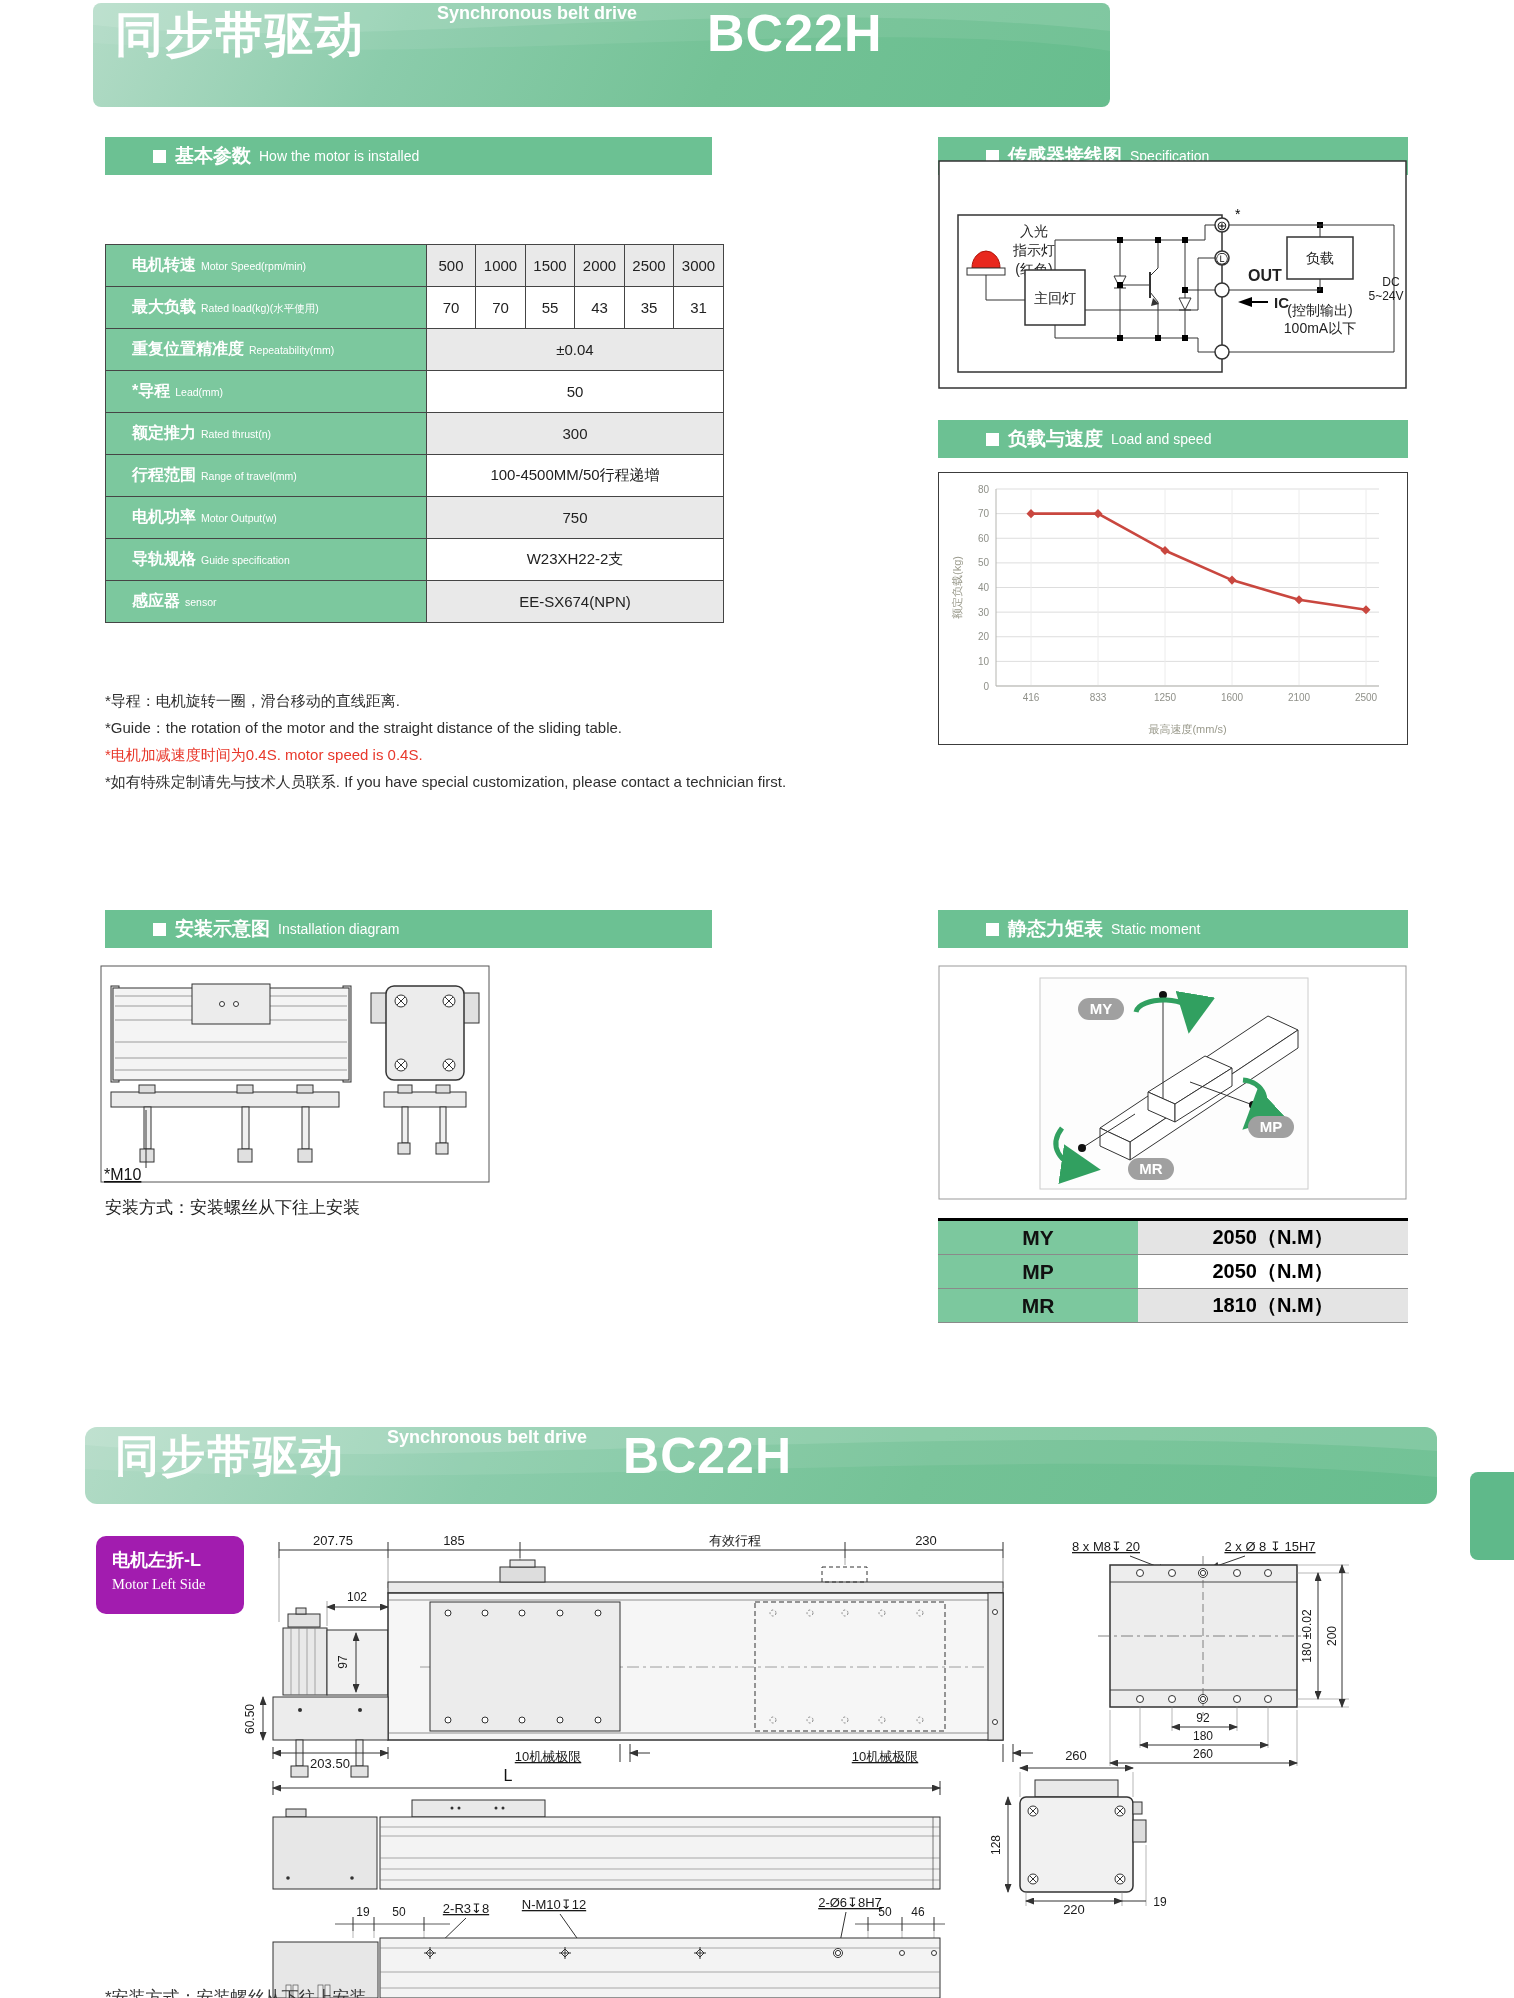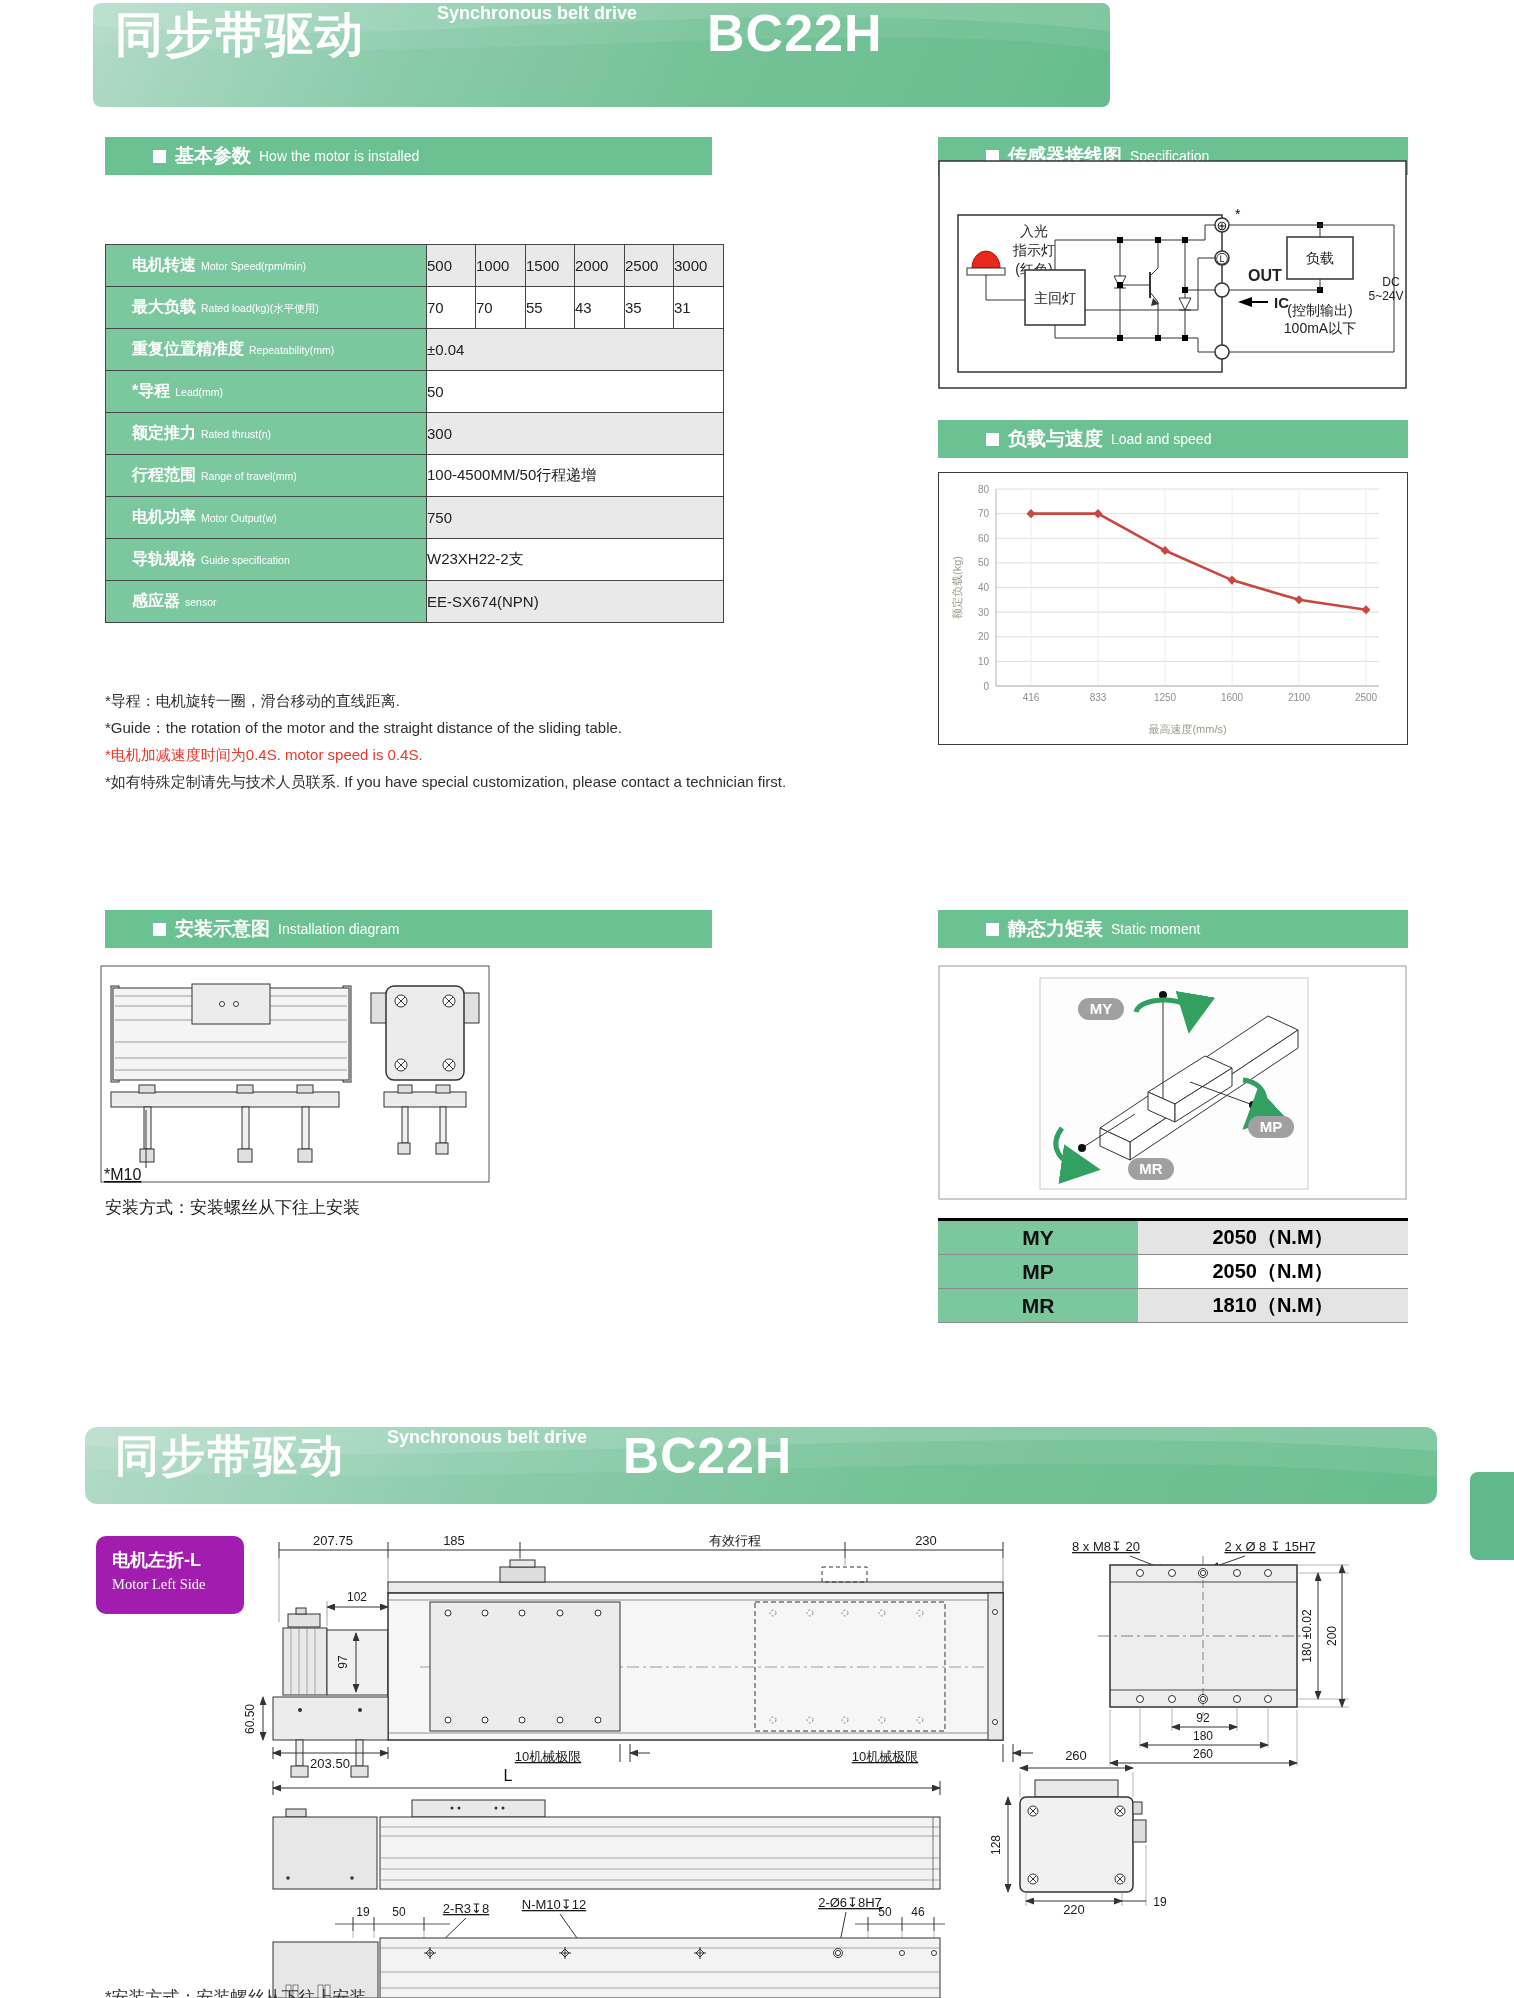--- a/index.html
+++ b/index.html
@@ -19,21 +19,21 @@
   .bar{position:absolute;height:38px;background:#6cc193;display:flex;align-items:center;color:#fff;padding-left:48px;box-sizing:border-box;}
   .bar .sq{width:13px;height:13px;background:#fff;display:inline-block;margin-right:9px;}
   .bar .b-cn{font-size:19px;font-weight:bold;margin-right:8px;white-space:nowrap;}
   .bar .b-en{font-size:14px;white-space:nowrap;}
   
   .spec-table{border-collapse:collapse;table-layout:fixed;width:618px;}
   .spec-table td{border:1px solid #454545;height:41px;padding:0;overflow:hidden;}
   .spec-table td.lbl{background:#7cc89e;color:#fff;padding-left:26px;}
   .spec-table .cn{font-size:16px;font-weight:bold;}
   .spec-table .en{font-size:10.5px;margin-left:5px;}
-  .spec-table td.val{text-align:left;font-size:15px;color:#222;background:#fff;}
+  .spec-table td.val{text-align:center;font-size:15px;color:#222;background:#fff;}
   .spec-table tr:nth-child(odd) td.val{background:#e9e9e9;}
   
   .note{position:absolute;left:105px;font-size:15px;color:#2f2f2f;white-space:nowrap;}
   .note.red{color:#e8382b;}
   
   .framed{position:absolute;background:#fff;border:1.5px solid #3c3c3c;box-sizing:border-box;}
   
   .mom-table{border-collapse:collapse;table-layout:fixed;width:470px;border-top:3px solid #000;}
   .mom-table td{height:33px;border-bottom:1px solid #8a8a8a;padding:0;text-align:center;}
   .mom-table td.axis{background:#7cc89e;color:#111;font-size:21px;font-weight:bold;width:200px;}

